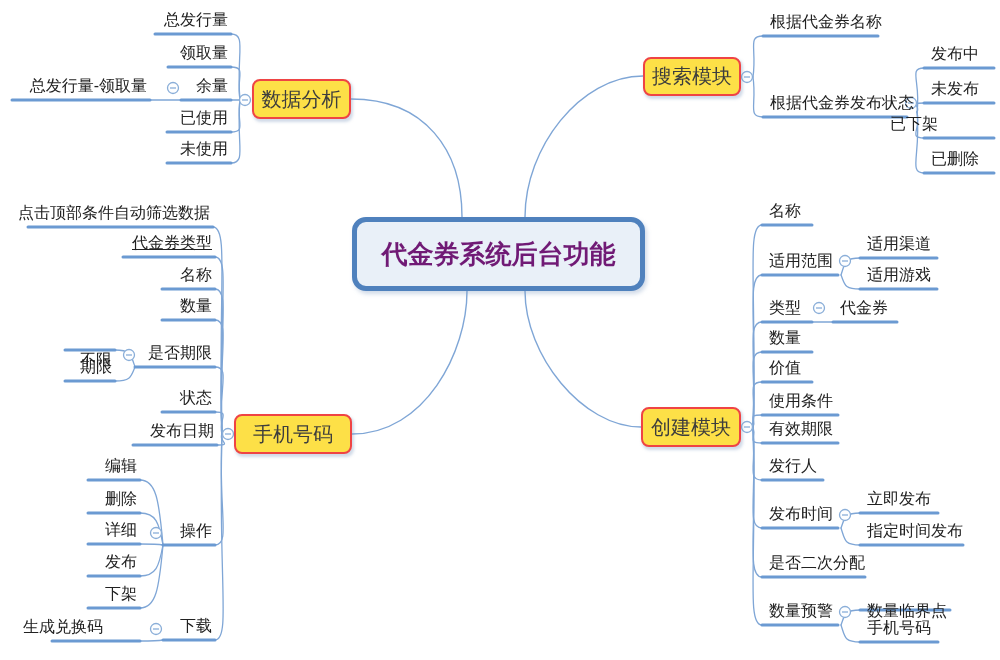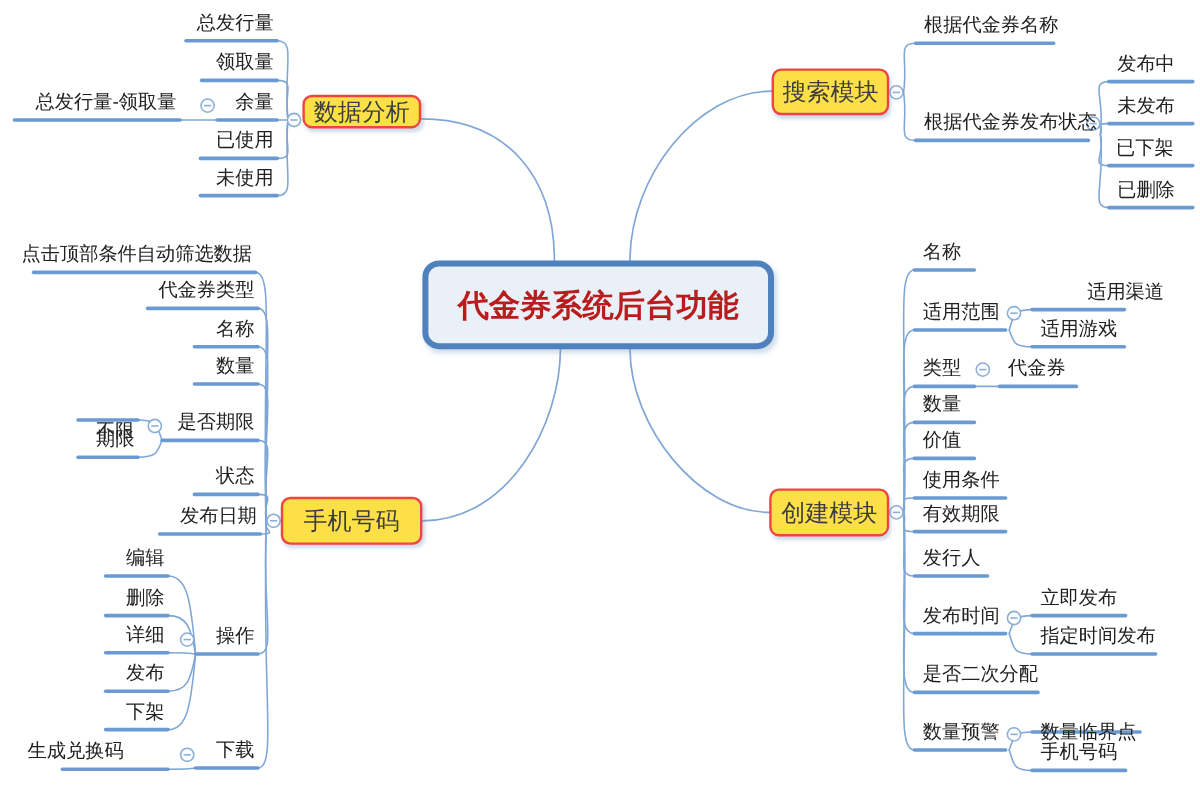--- a/index.html
+++ b/index.html
@@ -14,21 +14,21 @@
   }
   .box{
     position:absolute;display:flex;align-items:center;justify-content:center;
     background:#fde047;border:2px solid #ef4444;border-radius:8px;
     font-size:20px;color:#3d3d3d;box-sizing:border-box;white-space:nowrap;
     box-shadow:1.5px 2.5px 3px rgba(120,150,190,.35);
   }
   #center-node{
     position:absolute;display:flex;align-items:center;justify-content:center;
     background:#e9f0f8;border:5px solid #4f81bd;border-radius:14px;
-    font-size:26px;font-weight:bold;color:#b91c1c;box-sizing:border-box;
+    font-size:26px;font-weight:bold;color:#701a75;box-sizing:border-box;
     white-space:nowrap;box-shadow:2px 3px 4px rgba(120,150,190,.35);
   }
 </style>
 </head>
 <body>
 
 <div id="stage">
   <svg id="links" width="1000" height="660">
       <path d="M462,217 C462,150 425,99 351,99" fill="none" stroke="#7fa6d6" stroke-width="1.4" stroke-linecap="round"></path>
       <path d="M525,217 C525,148 580,76 643,76" fill="none" stroke="#7fa6d6" stroke-width="1.4" stroke-linecap="round"></path>
@@ -185,54 +185,54 @@
 <div class="leaf" style="top: 11px; right: 772px;">总发行量</div>
     <div class="leaf" style="top: 44px; right: 772px;">领取量</div>
     <div class="leaf" style="top: 77px; right: 772px;">余量</div>
     <div class="leaf" style="top: 77px; right: 853px;">总发行量-领取量</div>
     <div class="leaf" style="top: 109px; right: 772px;">已使用</div>
     <div class="leaf" style="top: 140px; right: 772px;">未使用</div>
     <div class="leaf" style="top: 13px; left: 770px;">根据代金券名称</div>
     <div class="leaf" style="top: 94px; left: 770px;">根据代金券发布状态</div>
     <div class="leaf" style="top: 45px; left: 931px;">发布中</div>
     <div class="leaf" style="top: 80px; left: 931px;">未发布</div>
-    <div class="leaf" style="top: 115px; left: 890px; margin-left: 40px;">已下架</div>
+    <div class="leaf" style="top: 115px; left: 890px;">已下架</div>
     <div class="leaf" style="top: 150px; left: 931px;">已删除</div>
     <div class="leaf" style="top: 204px; right: 790px;">点击顶部条件自动筛选数据</div>
-    <div class="leaf" style="top: 234px; right: 788px;">代金券类型</div>
+    <div class="leaf" style="top: 234px; right: 788px; text-decoration: underline;">代金券类型</div>
     <div class="leaf" style="top: 266px; right: 788px;">名称</div>
     <div class="leaf" style="top: 297px; right: 788px;">数量</div>
     <div class="leaf" style="top: 344px; right: 788px;">是否期限</div>
     <div class="leaf" style="top: 327px; right: 888px; margin-top: 24px;">不限</div>
     <div class="leaf" style="top: 358px; right: 888px;">期限</div>
     <div class="leaf" style="top: 389px; right: 788px;">状态</div>
     <div class="leaf" style="top: 422px; right: 786px;">发布日期</div>
     <div class="leaf" style="top: 522px; right: 788px;">操作</div>
     <div class="leaf" style="top: 457px; right: 863px;">编辑</div>
     <div class="leaf" style="top: 490px; right: 863px;">删除</div>
     <div class="leaf" style="top: 521px; right: 863px;">详细</div>
     <div class="leaf" style="top: 553px; right: 863px;">发布</div>
     <div class="leaf" style="top: 585px; right: 863px;">下架</div>
     <div class="leaf" style="top: 617px; right: 788px;">下载</div>
     <div class="leaf" style="top: 618px; right: 897px;">生成兑换码</div>
     <div class="leaf" style="top: 202px; left: 769px;">名称</div>
     <div class="leaf" style="top: 252px; left: 769px;">适用范围</div>
-    <div class="leaf" style="top: 235px; left: 867px; margin-left: 39px;">适用渠道</div>
+    <div class="leaf" style="top: 235px; left: 867px;">适用渠道</div>
     <div class="leaf" style="top: 266px; left: 867px;">适用游戏</div>
     <div class="leaf" style="top: 299px; left: 769px;">类型</div>
     <div class="leaf" style="top: 299px; left: 840px;">代金券</div>
     <div class="leaf" style="top: 329px; left: 769px;">数量</div>
     <div class="leaf" style="top: 359px; left: 769px;">价值</div>
     <div class="leaf" style="top: 392px; left: 769px;">使用条件</div>
     <div class="leaf" style="top: 420px; left: 769px; text-align: right;">有效期限</div>
     <div class="leaf" style="top: 457px; left: 769px;">发行人</div>
     <div class="leaf" style="top: 505px; left: 769px;">发布时间</div>
     <div class="leaf" style="top: 490px; left: 867px;">立即发布</div>
     <div class="leaf" style="top: 522px; left: 867px;">指定时间发布</div>
     <div class="leaf" style="top: 554px; left: 769px;">是否二次分配</div>
     <div class="leaf" style="top: 602px; left: 769px;">数量预警</div>
     <div class="leaf" style="top: 602px; left: 867px;">数量临界点</div>
     <div class="leaf" style="top: 619px; left: 867px;">手机号码</div>
-    <div class="box" style="left: 252px; top: 79px; width: 99px; height: 28px;">数据分析</div>
+    <div class="box" style="left: 252px; top: 79px; width: 99px; height: 40px;">数据分析</div>
     <div class="box" style="left: 643px; top: 57px; width: 98px; height: 39px;">搜索模块</div>
     <div class="box" style="left: 234px; top: 414px; width: 118px; height: 40px;">手机号码</div>
     <div class="box" style="left: 641px; top: 407px; width: 100px; height: 40px;">创建模块</div>
   </div>
 
 </body></html>

